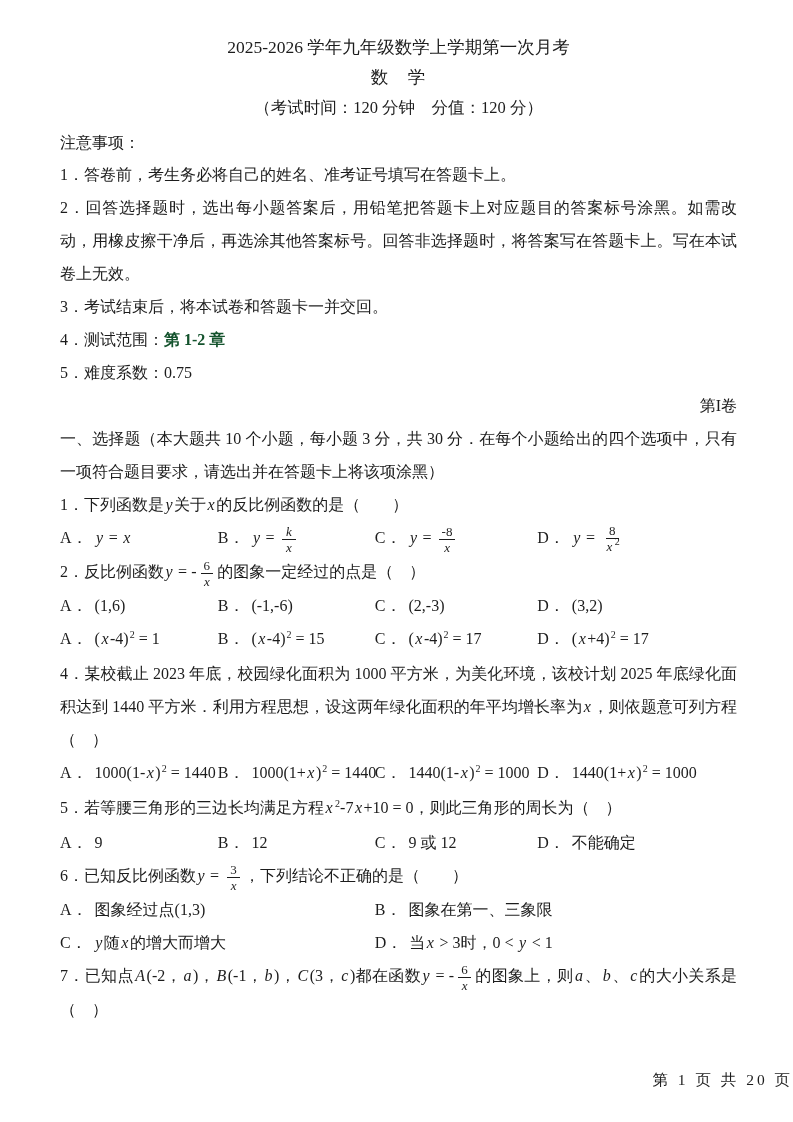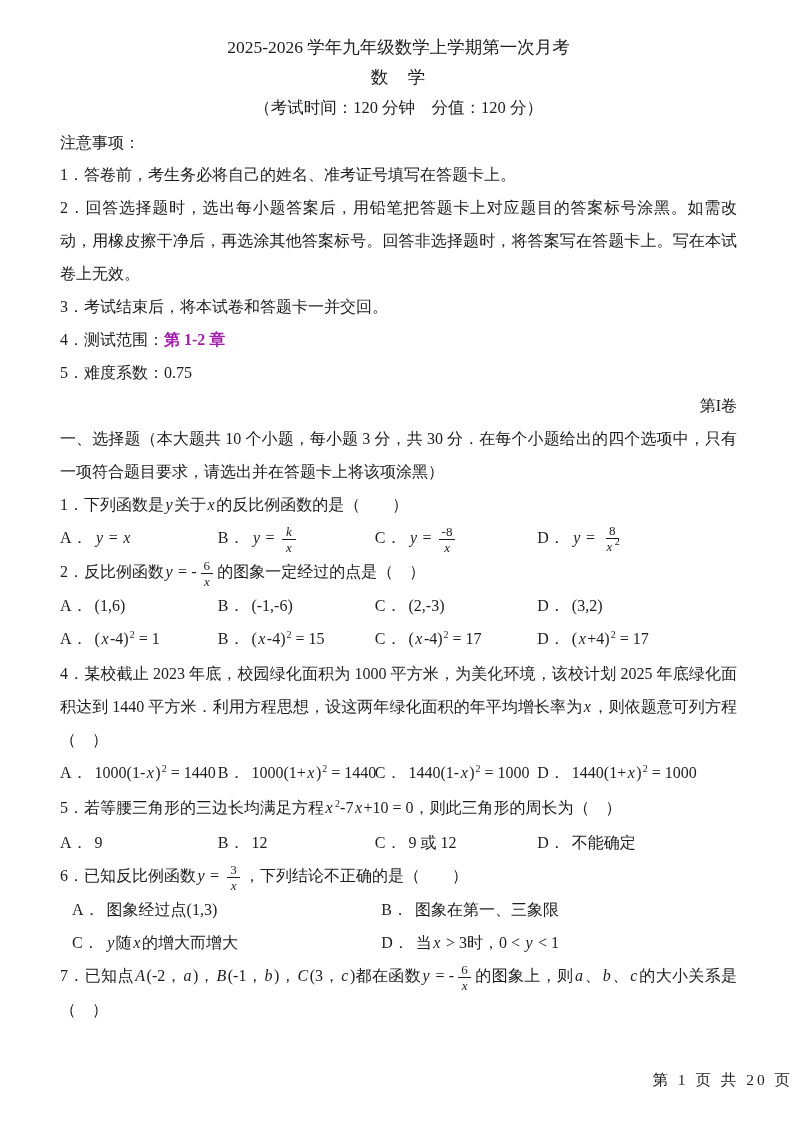--- a/index.html
+++ b/index.html
@@ -18,29 +18,29 @@
   .center { text-align:center; }
   .title-line   { font-size:17.5px; line-height:30px; }
   .subject-line { font-size:17.5px; line-height:31px; letter-spacing:1px; }
   .info-line    { font-size:16.5px; line-height:30px; }
   .notes-heading { margin-top:4px; line-height:31px; }
   .para { text-align:justify; }
   .section-title { text-align:right; }
   .q-stem { text-align:justify; }
   .opts { display:grid; }
   .opts4 { grid-template-columns:23.3% 23.2% 24% 29.5%; }
-  .opts2 { grid-template-columns:46.5% 53.5%;margin-left:12px; }
+  .opts2 { grid-template-columns:46.5% 53.5%; }
   .opt { white-space:nowrap; overflow:visible; }
   .opt-label { margin-right:7px; }
   
   .txt { }
   .var { font-style:italic; padding:0 1.5px; }
   .mth { }
   .sup { font-size:10px; position:relative; top:-6px; padding-left:1px; }
-  .red { color:#a21caf; font-weight:bold; }
+  .red { color:#14532d; font-weight:bold; }
   .frac {
     display:inline-flex; flex-direction:column; align-items:center;
     vertical-align:middle; margin:0 3px;
     font-size:13px; line-height:15px;
   }
   .fnum { border-bottom:1px solid #1c1c1c; padding:0 3px; }
   .fden { padding:0 3px; }
   .footer {
     position:absolute; left:0; right:0; bottom:26px;
     text-align:right; letter-spacing:3px; font-size:15.5px;

